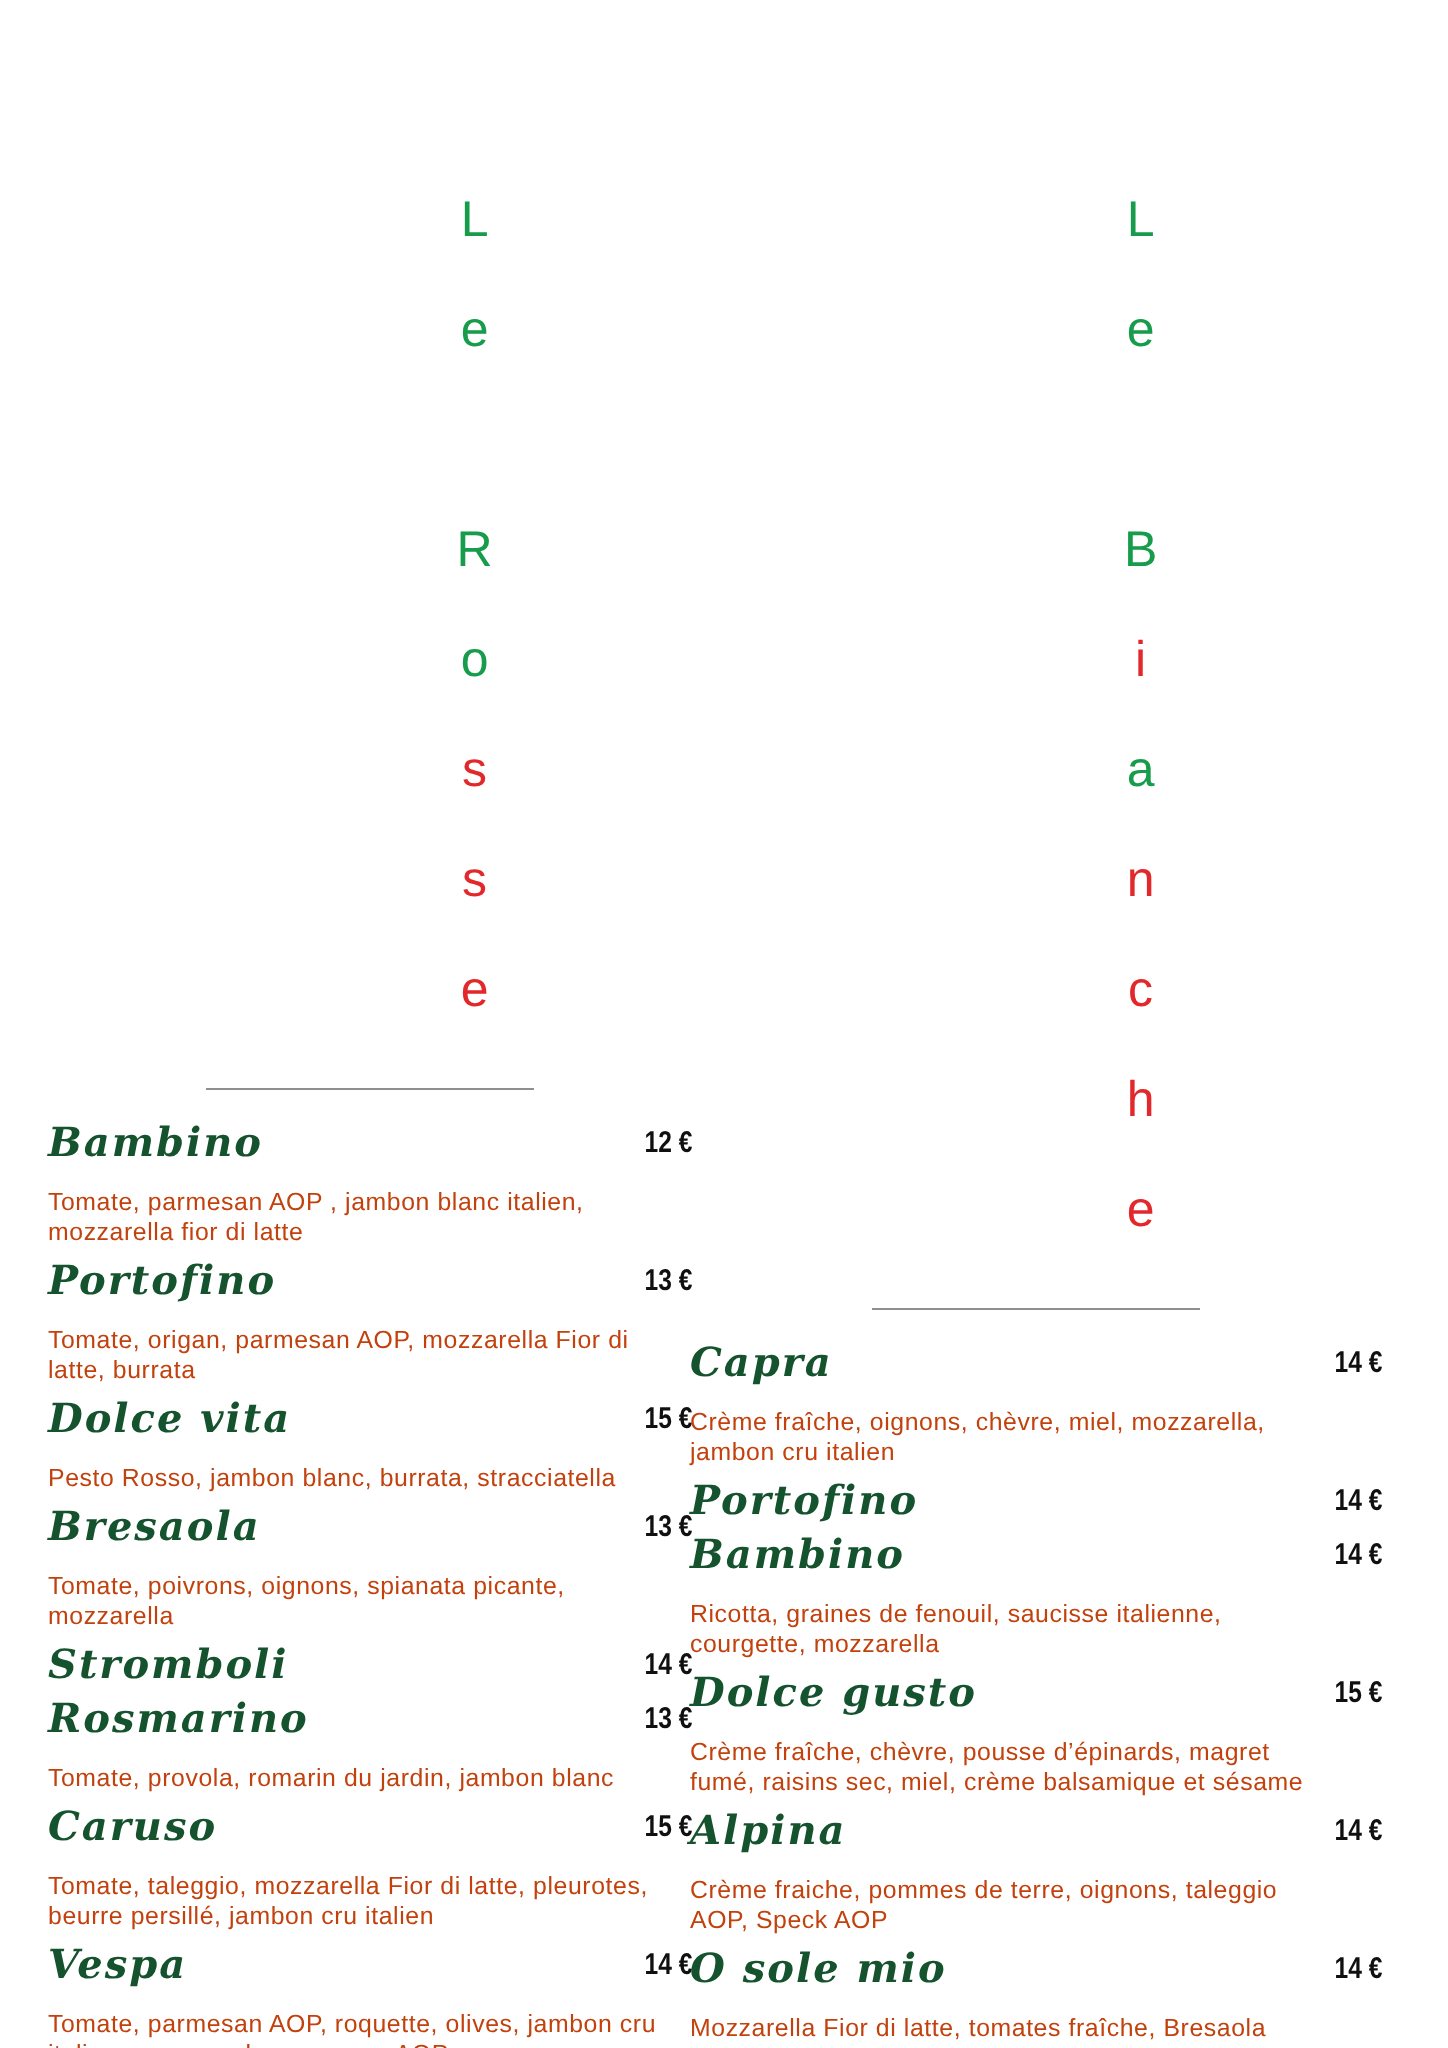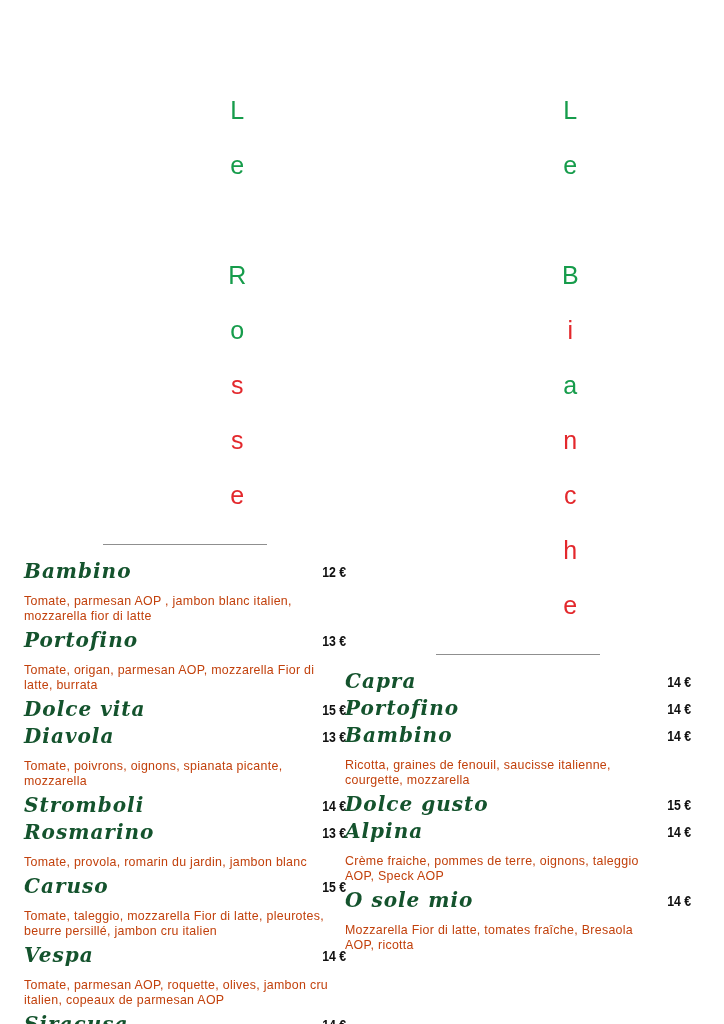--- a/index.html
+++ b/index.html
@@ -84,25 +84,26 @@
             <span class="item-price">13 €</span>
           </div>
           <div class="item-desc">Tomate, origan, parmesan AOP, mozzarella Fior di latte, burrata</div>
         </div>
 
         <div class="menu-item">
           <div class="item-top">
             <span class="item-name">Dolce vita</span>
             <span class="item-price">15 €</span>
           </div>
-        </div>
-
-        <div class="menu-item">
-          <div class="item-top">
-            <span class="item-name">Diavola</span>
+          <div class="item-desc">Pesto Rosso, jambon blanc, burrata, stracciatella</div>
+        </div>
+
+        <div class="menu-item">
+          <div class="item-top">
+            <span class="item-name">Bresaola</span>
             <span class="item-price">13 €</span>
           </div>
           <div class="item-desc">Tomate, poivrons, oignons, spianata picante, mozzarella</div>
         </div>
 
         <div class="menu-item">
           <div class="item-top">
             <span class="item-name">Stromboli</span>
             <span class="item-price">14 €</span>
           </div>
@@ -170,20 +171,21 @@
         <span class="tl" data-color="red">e</span>
       </div>
 
     <div>
 
         <div class="menu-item">
           <div class="item-top">
             <span class="item-name">Capra</span>
             <span class="item-price">14 €</span>
           </div>
+          <div class="item-desc">Crème fraîche, oignons, chèvre, miel, mozzarella, jambon cru italien</div>
         </div>
 
         <div class="menu-item">
           <div class="item-top">
             <span class="item-name">Portofino</span>
             <span class="item-price">14 €</span>
           </div>
         </div>
 
         <div class="menu-item">
@@ -192,20 +194,21 @@
             <span class="item-price">14 €</span>
           </div>
           <div class="item-desc">Ricotta, graines de fenouil, saucisse italienne, courgette, mozzarella</div>
         </div>
 
         <div class="menu-item">
           <div class="item-top">
             <span class="item-name">Dolce gusto</span>
             <span class="item-price">15 €</span>
           </div>
+          <div class="item-desc">Crème fraîche, chèvre, pousse d’épinards, magret fumé, raisins sec, miel, crème balsamique et sésame</div>
         </div>
 
         <div class="menu-item">
           <div class="item-top">
             <span class="item-name">Alpina</span>
             <span class="item-price">14 €</span>
           </div>
           <div class="item-desc">Crème fraiche, pommes de terre, oignons, taleggio AOP, Speck AOP</div>
         </div>
 

